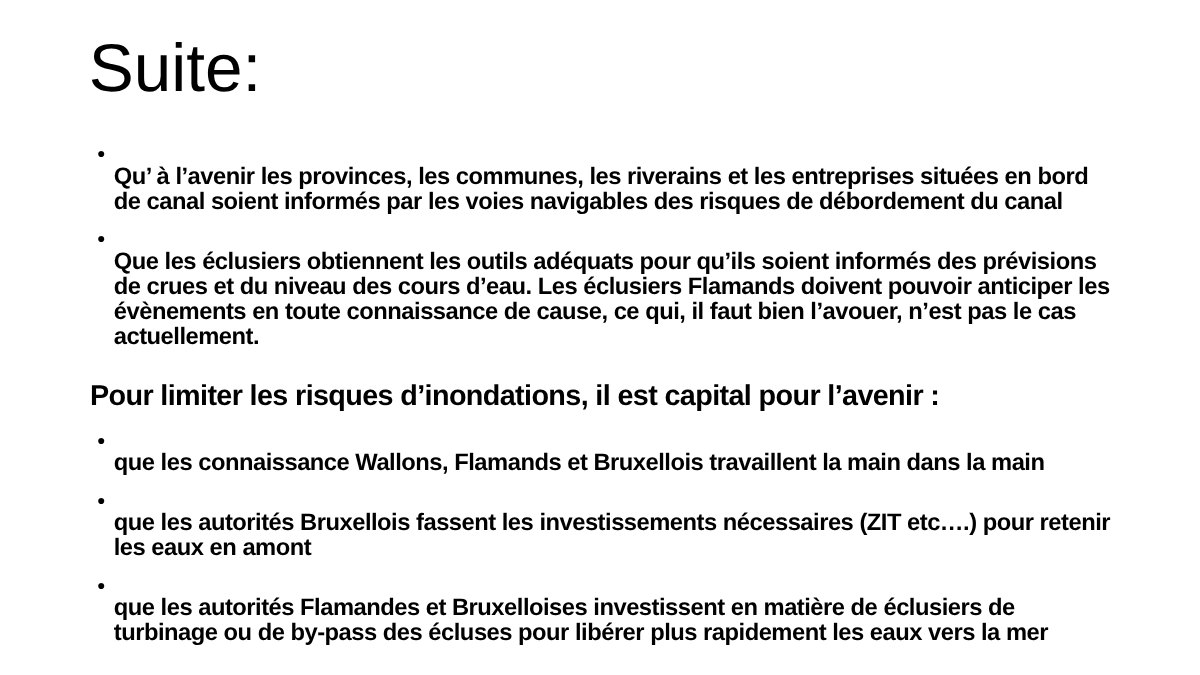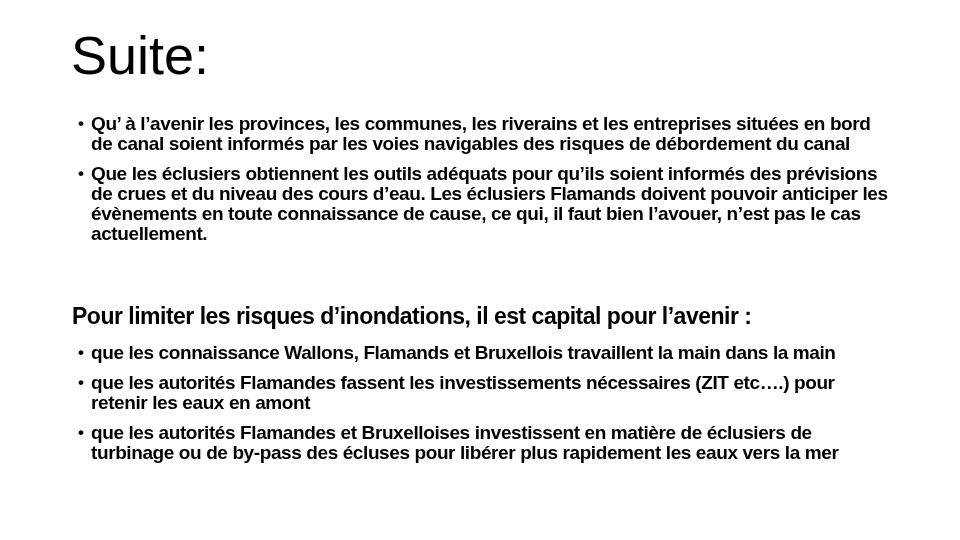--- a/index.html
+++ b/index.html
@@ -49,20 +49,21 @@
   }
   .bullet-dot {
     flex: 0 0 13px;
     width: 13px;
     font-size: 17px;
     line-height: 20px;
     letter-spacing: 0;
   }
   .bullet-text {
     flex: 1 1 auto;
+    margin-top: 18px;
   }
   .section-heading {
     position: absolute;
     left: 72px;
     top: 301px;
     font-size: 23px;
     font-weight: 700;
     letter-spacing: -0.5px;
     line-height: 30px;
     white-space: nowrap;
@@ -88,21 +89,21 @@
 
   <div class="section-heading">Pour limiter les risques d’inondations, il est capital pour l’avenir :</div>
 
   <div class="bottom-bullets">
     <div class="bullet-item">
       <span class="bullet-dot">•</span>
       <span class="bullet-text">que les connaissance Wallons, Flamands et Bruxellois travaillent la main dans la main</span>
     </div>
     <div class="bullet-item">
       <span class="bullet-dot">•</span>
-      <span class="bullet-text">que les autorités Flamandes fassent les investissements nécessaires (ZIT etc….) pour retenir les eaux en amont</span>
+      <span class="bullet-text">que les autorités Bruxellois fassent les investissements nécessaires (ZIT etc….) pour retenir les eaux en amont</span>
     </div>
     <div class="bullet-item">
       <span class="bullet-dot">•</span>
       <span class="bullet-text">que les autorités Flamandes et Bruxelloises investissent en matière de éclusiers de turbinage ou de by-pass des écluses pour libérer plus rapidement les eaux vers la mer</span>
     </div>
   </div>
 
 </div>
 
 </body></html>

